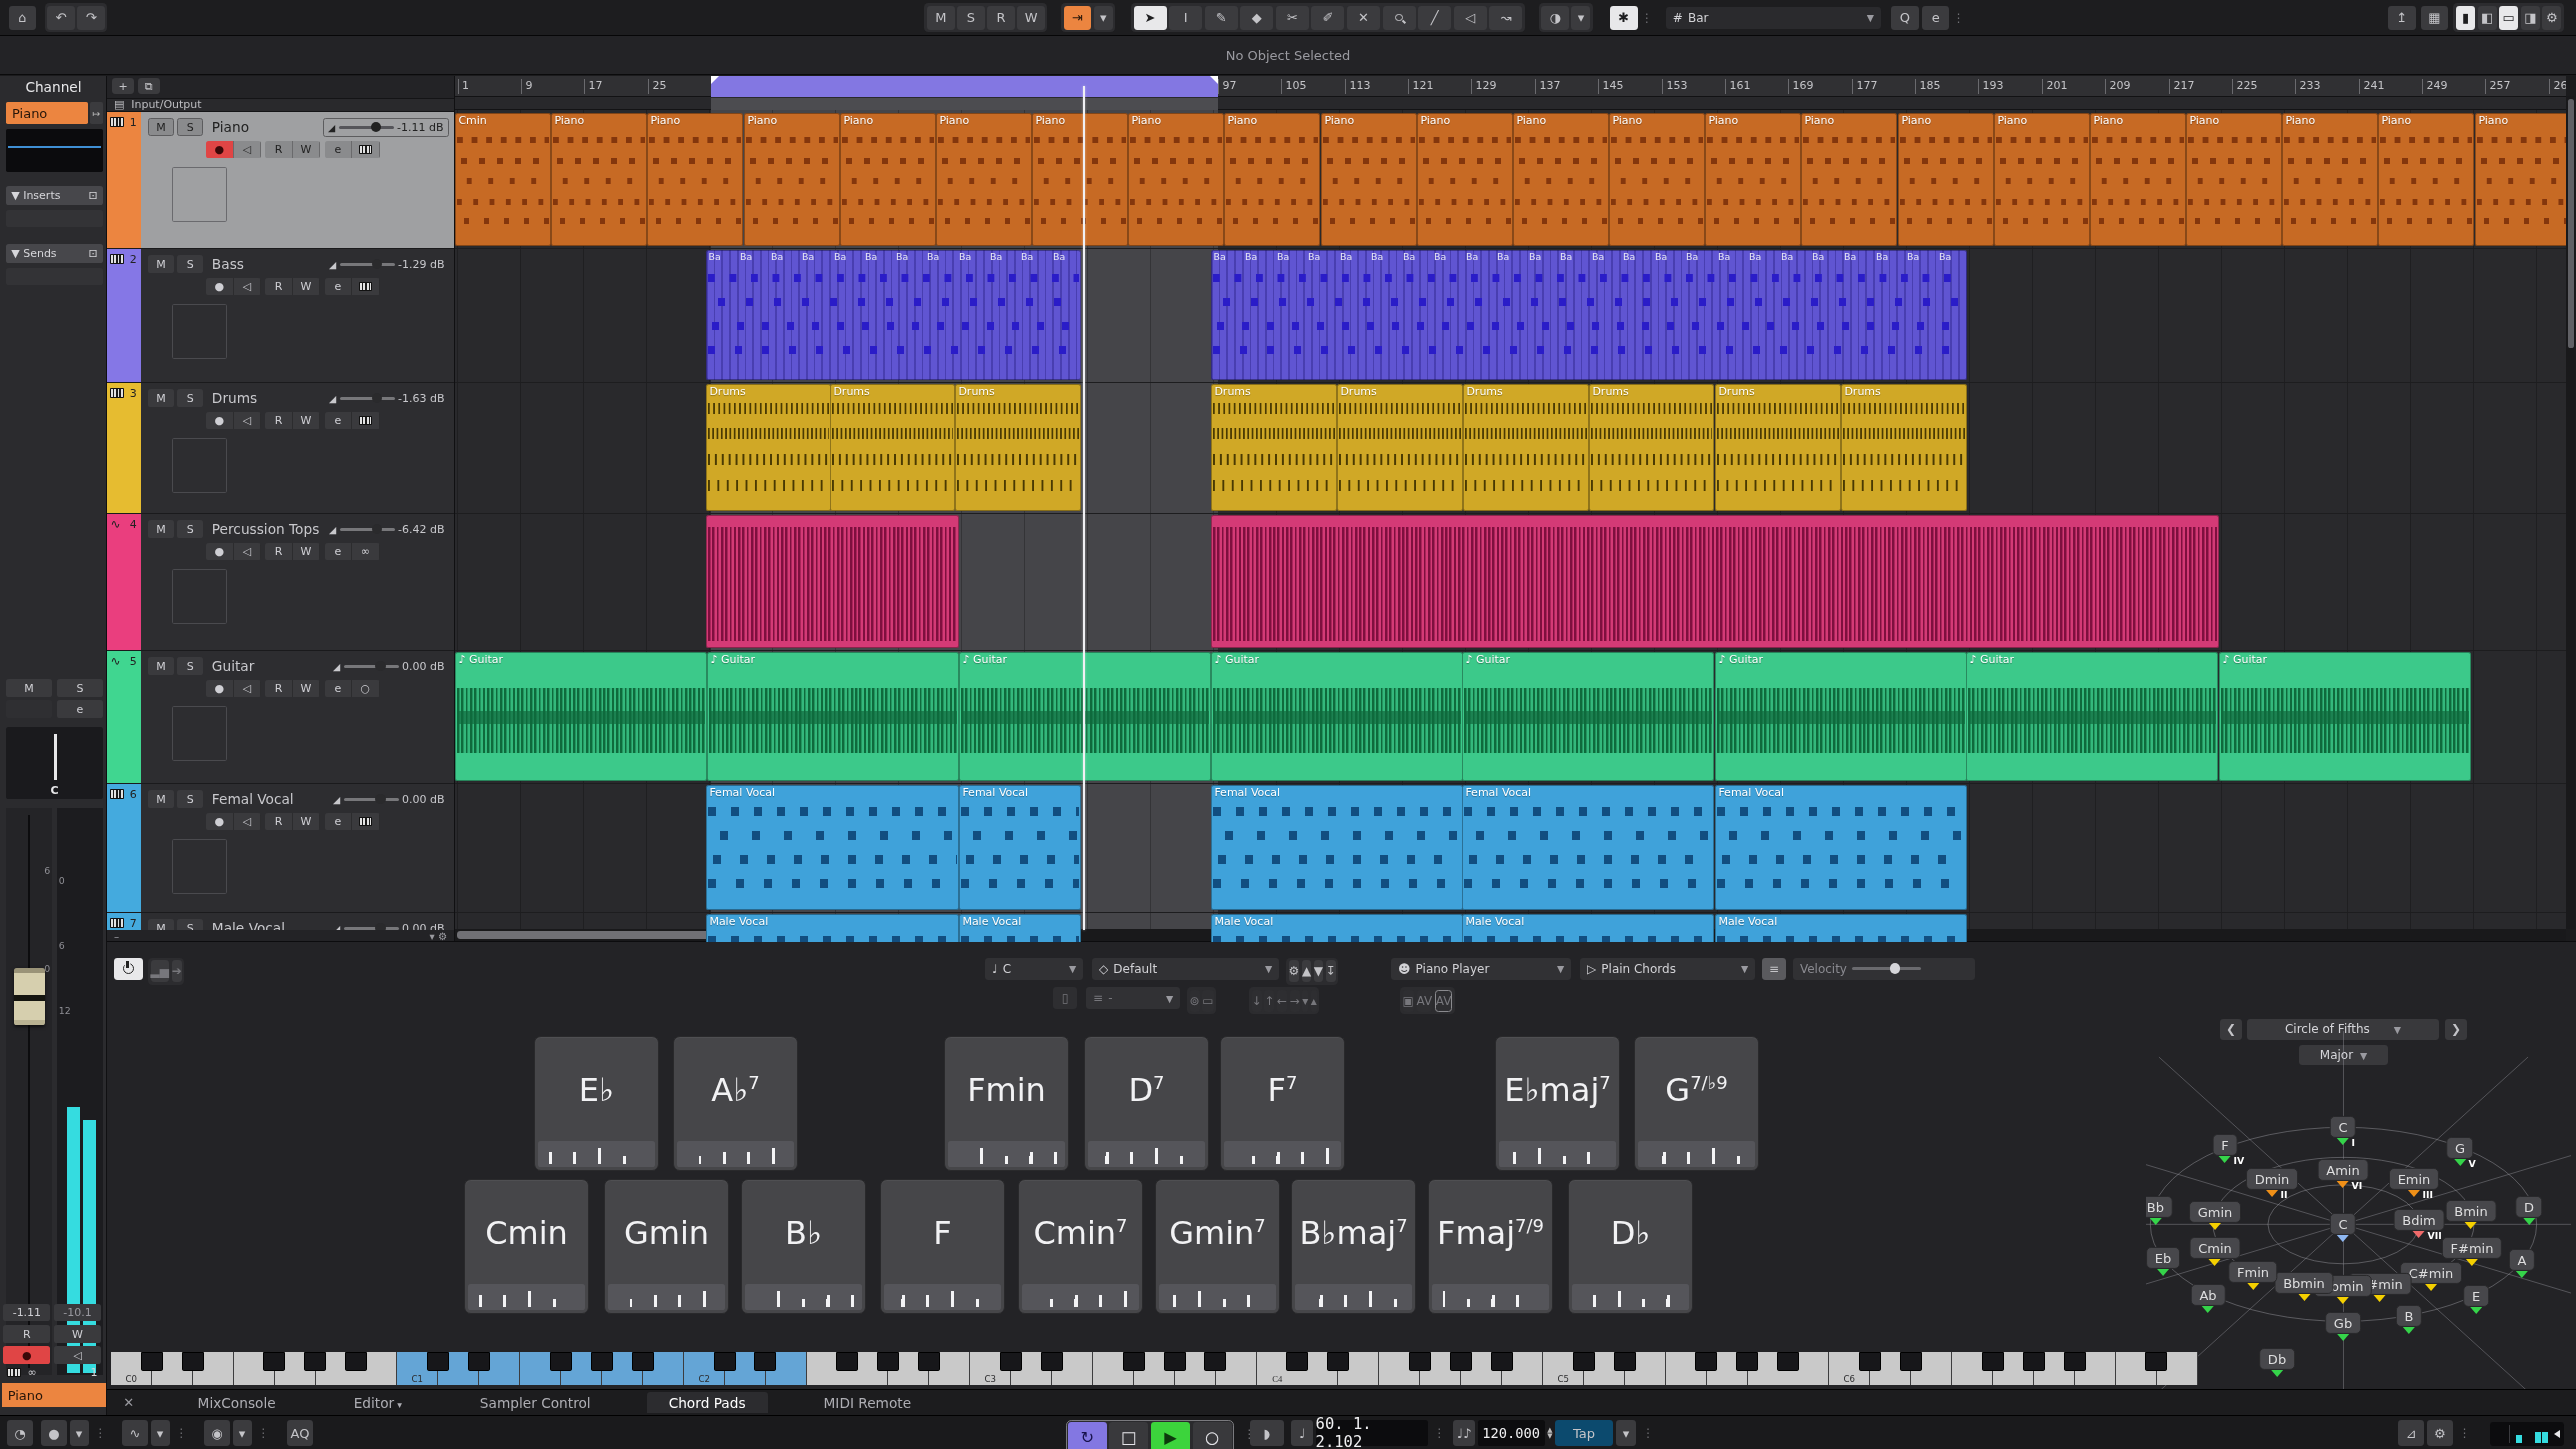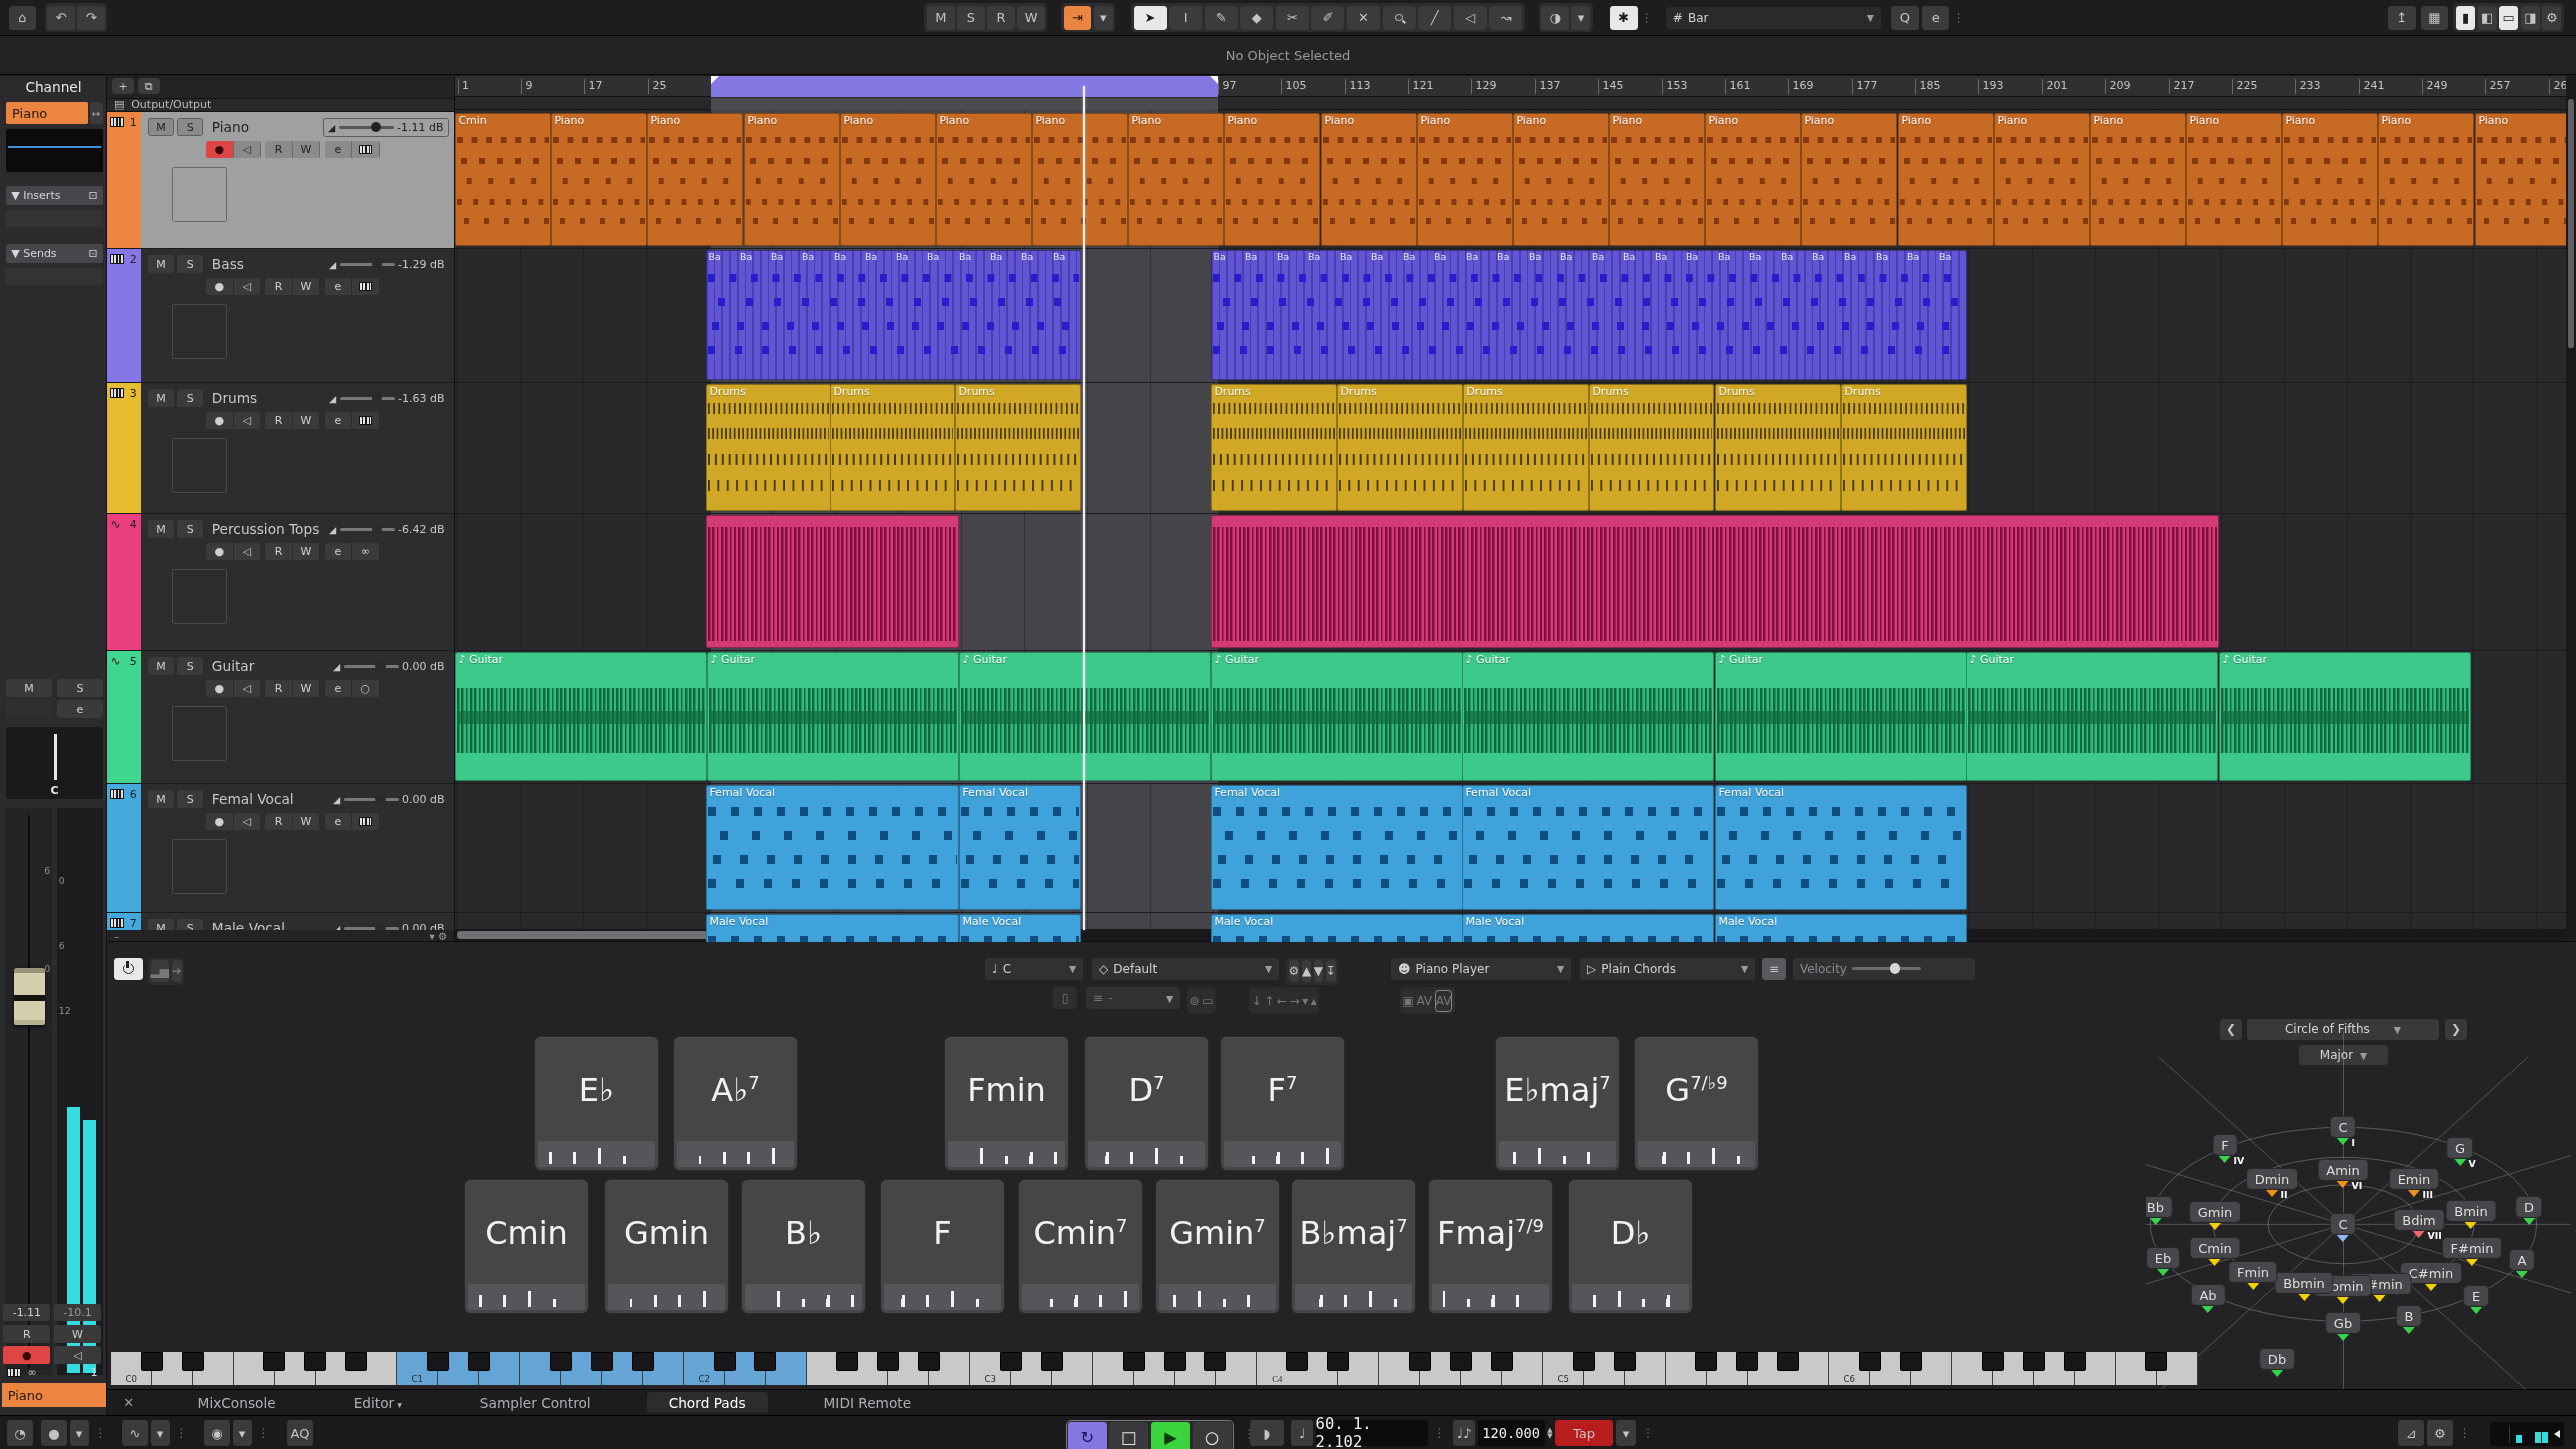--- a/index.html
+++ b/index.html
@@ -296,21 +296,21 @@
   <div id="ch-foot">Piano</div>
 </div>
 
 <div id="tracklist">
   <div id="tl-head">
     <span class="btn">+</span>
     <span class="btn">⧉</span>
   </div>
   <div id="tl-io">
     <span>▤</span>
-    <span>Output/Output</span>
+    <span>Input/Output</span>
   </div>
   <div id="tl-rows">
       <div class="trk sel" style="top: 36px; height: 137px;">
         <div class="tstrip" style="background: rgb(236, 133, 64);">
           <span class="keysicon"></span>
           <b>1</b>
         </div>
         <div class="tmain">
           <div class="trow1">
             <div class="tbtn">M</div>
@@ -1248,21 +1248,21 @@
     <span id="pos">60. 1. 2.102</span>
     <span class="dots">⋮</span>
   </span>
   <span class="tpg" style="left:1453px">
     <span class="btn" style="min-width:22px">♩♪</span>
     <span id="tempo">120.000</span>
     <span class="spin">
         <span>▲</span>
         <span>▼</span>
       </span>
-    <span class="btn" style="width:58px;background:#b91c1c">Tap</span>
+    <span class="btn" style="width:58px;background:#0c4a6e">Tap</span>
     <span class="btn" style="min-width:20.6px">▾</span>
     <span class="dots">⋮</span>
   </span>
   <span class="tpg" style="right:101px">
     <span class="btn">⊿</span>
     <span class="btn">⚙</span>
     <span class="dots">⋮</span>
   </span>
   <div id="tmeter">
     <u></u>

